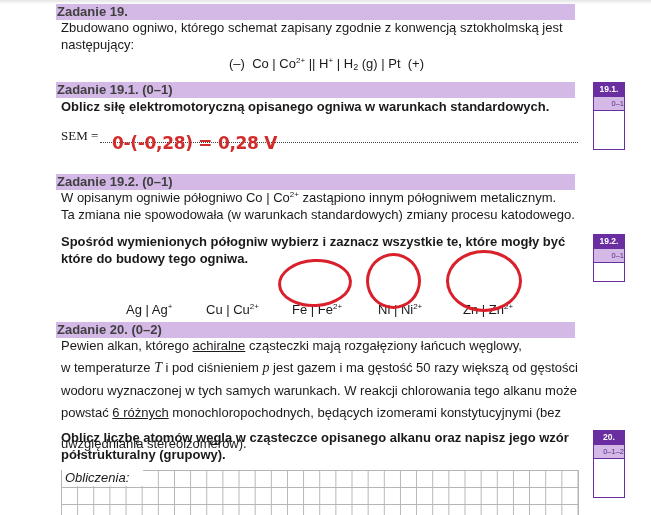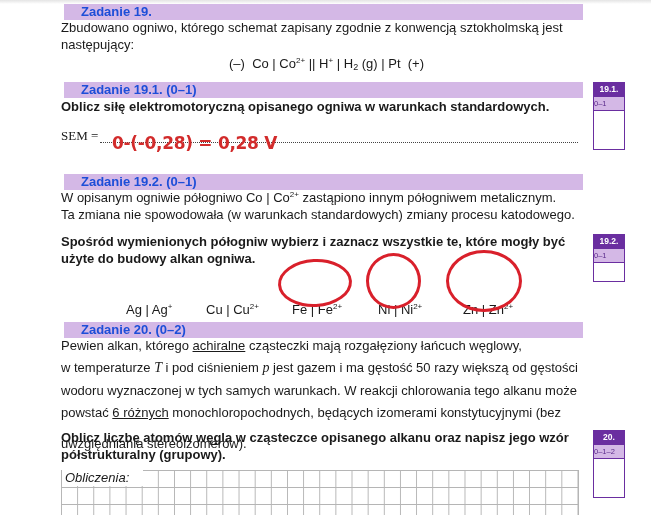--- a/index.html
+++ b/index.html
@@ -4,42 +4,42 @@
 <style>
   html, body { margin: 0; padding: 0; }
   body {
     width: 651px; height: 515px; overflow: hidden; position: relative;
     background: #ffffff;
     font-family: "Liberation Sans", sans-serif;
     color: #1a1a1a;
   }
   .topshade { position: absolute; left: 0; top: 0; width: 651px; height: 4px; background: linear-gradient(#e4e4e4, #ffffff); }
   .bar {
-    position: absolute; left: 64px; width: 519px; height: 16px;
+    position: absolute; left: 56px; width: 519px; height: 16px;
     background: #d4b8e6;
     font-weight: bold; font-size: 13px; line-height: 16px;
-    padding-left: 17px; box-sizing: border-box; color: #1d4ed8;
+    padding-left: 1px; box-sizing: border-box; color: #404040;
   }
   .txt { position: absolute; left: 61px; font-size: 13px; line-height: 16px; white-space: nowrap; }
   .bold { font-weight: bold; }
   .formula { position: absolute; font-size: 13px; line-height: 16px; white-space: nowrap; }
   sup { font-size: 8px; vertical-align: 5px; line-height: 0; }
   sub { font-size: 9px; vertical-align: -2px; line-height: 0; }
   .u { text-decoration: underline; }
   .ital { font-family: "Liberation Serif", serif; font-style: italic; font-size: 14px; }
 
   .sem-label { position: absolute; left: 61px; top: 128px; font-family: "Liberation Serif", serif; font-size: 13px; }
   .dots { position: absolute; left: 100px; top: 130px; width: 478px; height: 12px; border-bottom: 1.5px dotted #444; }
   .handwrite { position: absolute; left: 112px; top: 133px; color: #d22b2b; font-weight: bold; font-size: 17px; line-height: 20px; white-space: nowrap; font-family: "DejaVu Sans", sans-serif; letter-spacing: -0.3px; }
 
   .score {
     position: absolute; left: 593px; width: 32px; border: 1.5px solid #6a2ea0; box-sizing: border-box; background: #fff;
   }
   .score .num { background: #6a2ea0; color: #fff; font-weight: bold; font-size: 8.5px; text-align: center; height: 13px; line-height: 13px; }
-  .score .pts { background: #d4b8e6; color: #5a2a8a; font-size: 7.5px; text-align: left; height: 13px; line-height: 13px; border-top: 1px solid #6a2ea0; border-bottom: 1.5px solid #6a2ea0; }
+  .score .pts { background: #d4b8e6; color: #5a2a8a; font-size: 7.5px; text-align: right; height: 13px; line-height: 13px; border-top: 1px solid #6a2ea0; border-bottom: 1.5px solid #6a2ea0; }
 
   .opt { position: absolute; top: 274px; font-size: 13px; line-height: 16px; white-space: nowrap; margin-top: 28px; }
   .ring { position: absolute; border: 3.5px solid #d9202b; border-radius: 50%; box-sizing: border-box; }
 
   .grid {
     position: absolute; left: 61px; top: 470px; width: 517px; height: 50px;
     background-image:
       linear-gradient(to right, #b5b5b5 1px, transparent 1px),
       linear-gradient(to bottom, #b5b5b5 1px, transparent 1px);
     background-size: 16.15px 100%, 100% 17px;
@@ -70,21 +70,21 @@
 <div class="score" style="top:82px; height:68px">
   <div class="num">19.1.</div>
   <div class="pts">0–1</div>
   <div style="height:38px"></div>
 </div>
 
 <div class="bar" style="top:174px">Zadanie 19.2. (0–1)</div>
 <div class="txt" style="top:190px"><span>W opisanym ogniwie półogniwo Co | Co</span><sup>2+</sup><span> zastąpiono innym półogniwem metalicznym.</span></div>
 <div class="txt" style="top:207px">Ta zmiana nie spowodowała (w warunkach standardowych) zmiany procesu katodowego.</div>
 <div class="txt bold" style="top:234px">Spośród wymienionych półogniw wybierz i zaznacz wszystkie te, które mogły być</div>
-<div class="txt bold" style="top:251px">użyte do budowy alkan ogniwa.</div>
+<div class="txt bold" style="top:251px">które do budowy tego ogniwa.</div>
 
 <div class="opt" style="left:126px"><span>Ag | Ag</span><sup>+</sup></div>
 <div class="opt" style="left:206px"><span>Cu | Cu</span><sup>2+</sup></div>
 <div class="opt" style="left:292px"><span>Fe | Fe</span><sup>2+</sup></div>
 <div class="opt" style="left:378px"><span>Ni | Ni</span><sup>2+</sup></div>
 <div class="opt" style="left:463px"><span>Zn | Zn</span><sup>2+</sup></div>
 
 <div class="ring" style="left:278px; top:259px; width:74px; height:48px; transform:rotate(-3deg)"></div>
 <div class="ring" style="left:366px; top:253px; width:55px; height:56px"></div>
 <div class="ring" style="left:446px; top:250px; width:76px; height:62px"></div>

